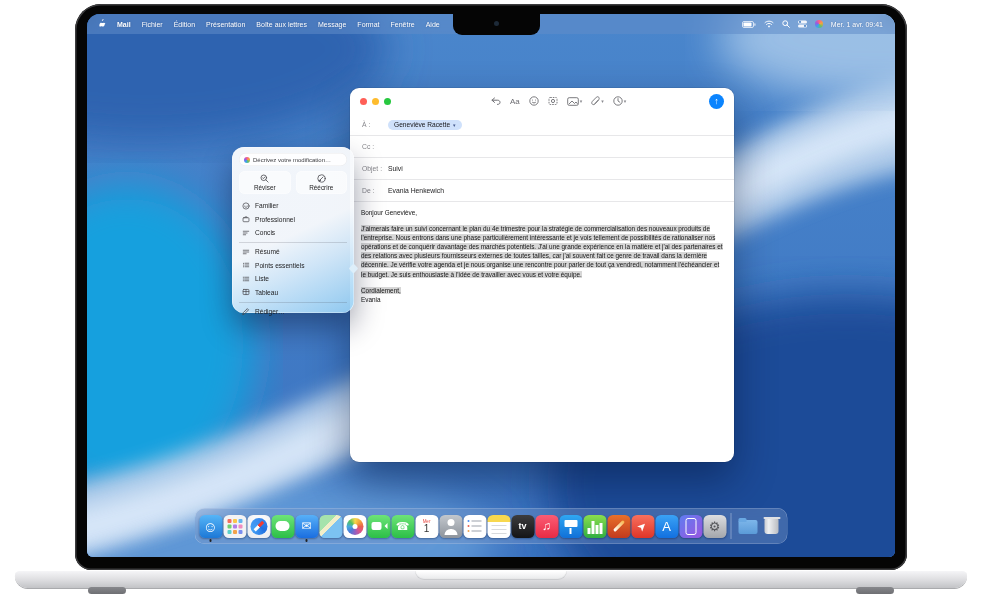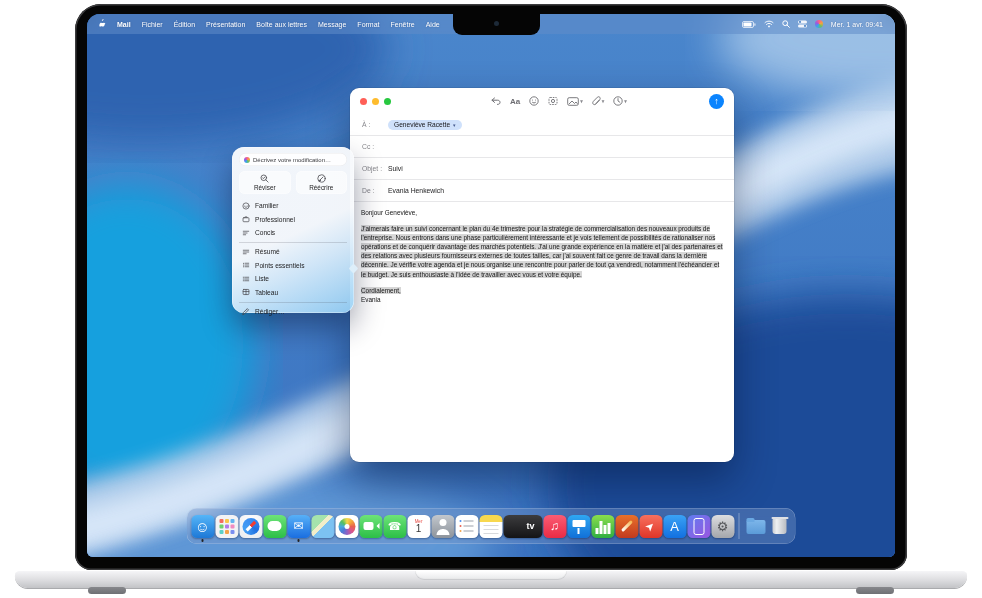--- a/index.html
+++ b/index.html
@@ -73,21 +73,21 @@
   .ic-contacts::before{content:"";position:absolute;top:4px;width:7px;height:7px;border-radius:50%;background:#fff;}
   .ic-contacts::after{content:"";position:absolute;bottom:3px;width:13px;height:6px;border-radius:6px 6px 0 0;background:#fff;}
   .ic-reminders{background:#fff;}
   .ic-reminders::before{content:"";position:absolute;left:4px;top:5px;width:2.5px;height:2.5px;border-radius:50%;
       background:#4a8df0;box-shadow:0 5px 0 #e8604f,0 10px 0 #f0a24a;}
   .ic-reminders::after{content:"";position:absolute;left:8.5px;top:5.5px;width:10px;height:1.5px;background:#cdd0d5;
       box-shadow:0 5px 0 #cdd0d5,0 10px 0 #cdd0d5;}
   .ic-notes{background:linear-gradient(#f8d84e 0 30%,#fff 30%);}
   .ic-notes::after{content:"";position:absolute;left:4px;top:10px;width:15px;height:1.5px;background:#d8dadd;
       box-shadow:0 4px 0 #d8dadd,0 8px 0 #d8dadd;}
-  .ic-tv{background:linear-gradient(#3c3c3e,#141416);padding-left:16px;}
+  .ic-tv{background:linear-gradient(#3c3c3e,#141416);}
   .ic-tv .glyph{font-size:9px;font-weight:bold;}
   .ic-music{background:linear-gradient(#fb5c74,#e92b45);}
   .ic-keynote{background:linear-gradient(#2fa7f2,#1170d8);}
   .ic-keynote::before{content:"";position:absolute;top:5px;width:13px;height:7px;border-radius:1px;background:#fff;}
   .ic-keynote::after{content:"";position:absolute;bottom:4px;width:2px;height:6px;background:#fff;}
   .ic-numbers{background:linear-gradient(#8ade4d,#2fae42);}
   .ic-numbers::before{content:"";position:absolute;left:4px;bottom:4px;width:15px;height:13px;
       background:linear-gradient(#fff,#fff) 0 100%/3px 6px no-repeat,linear-gradient(#fff,#fff) 4px 100%/3px 13px no-repeat,
       linear-gradient(#fff,#fff) 8px 100%/3px 9px no-repeat,linear-gradient(#fff,#fff) 12px 100%/3px 11px no-repeat;}
   .ic-pages{background:linear-gradient(#e8702a,#c23a1e);}
@@ -110,21 +110,21 @@
   .ic-trash::after{content:"";position:absolute;top:2px;width:17px;height:2.5px;border-radius:1px;background:#dfe1e4;}
 
   
   .mail-window{position:absolute;left:263px;top:74px;width:384px;height:374px;background:#fff;border-radius:9px;
       box-shadow:0 18px 40px rgba(0,15,50,.45),0 0 0 .5px rgba(0,0,0,.15);z-index:20;font-size:7px;color:#1b1b1d;}
   .mw-toolbar{display:flex;align-items:center;height:26px;padding:0 10px;}
   .traffic{display:flex;gap:5px;margin-right:4px;}
   .tl{width:7px;height:7px;border-radius:50%;}
   .tl.red{background:#ff5f57}.tl.yellow{background:#febc2e}.tl.green{background:#28c840}
   .mw-tools{display:flex;align-items:center;gap:9px;margin-left:96px;color:#6d6d72;}
-  .mw-tools .tbtn{display:flex;align-items:center;gap:1px;font-weight:bold;}
+  .mw-tools .tbtn{display:flex;align-items:center;gap:1px;}
   .format-a{font-size:8px;color:#6d6d72;}
   .chev{font-size:5px;color:#8a8a8f;}
   .send-btn{margin-left:auto;width:15px;height:15px;border-radius:50%;background:#0b84fe;display:flex;
       align-items:center;justify-content:center;color:#fff;font-size:9px;line-height:1;}
   .field-row{display:flex;align-items:center;height:21px;padding:0 12px;border-top:.5px solid #e7e7e9;}
   .f-label{color:#86868b;width:26px;flex:none;font-size:6.8px;}
   .f-label.w{width:14px;margin-right:12px;}
   .token{background:#cfe1fb;border-radius:7px;padding:1.5px 6px;font-size:6.6px;color:#16161a;display:flex;align-items:center;gap:3px;}
   .token .tchev{font-size:5px;color:#44598c;}
   .f-value{font-size:6.8px;color:#1b1b1d;}

